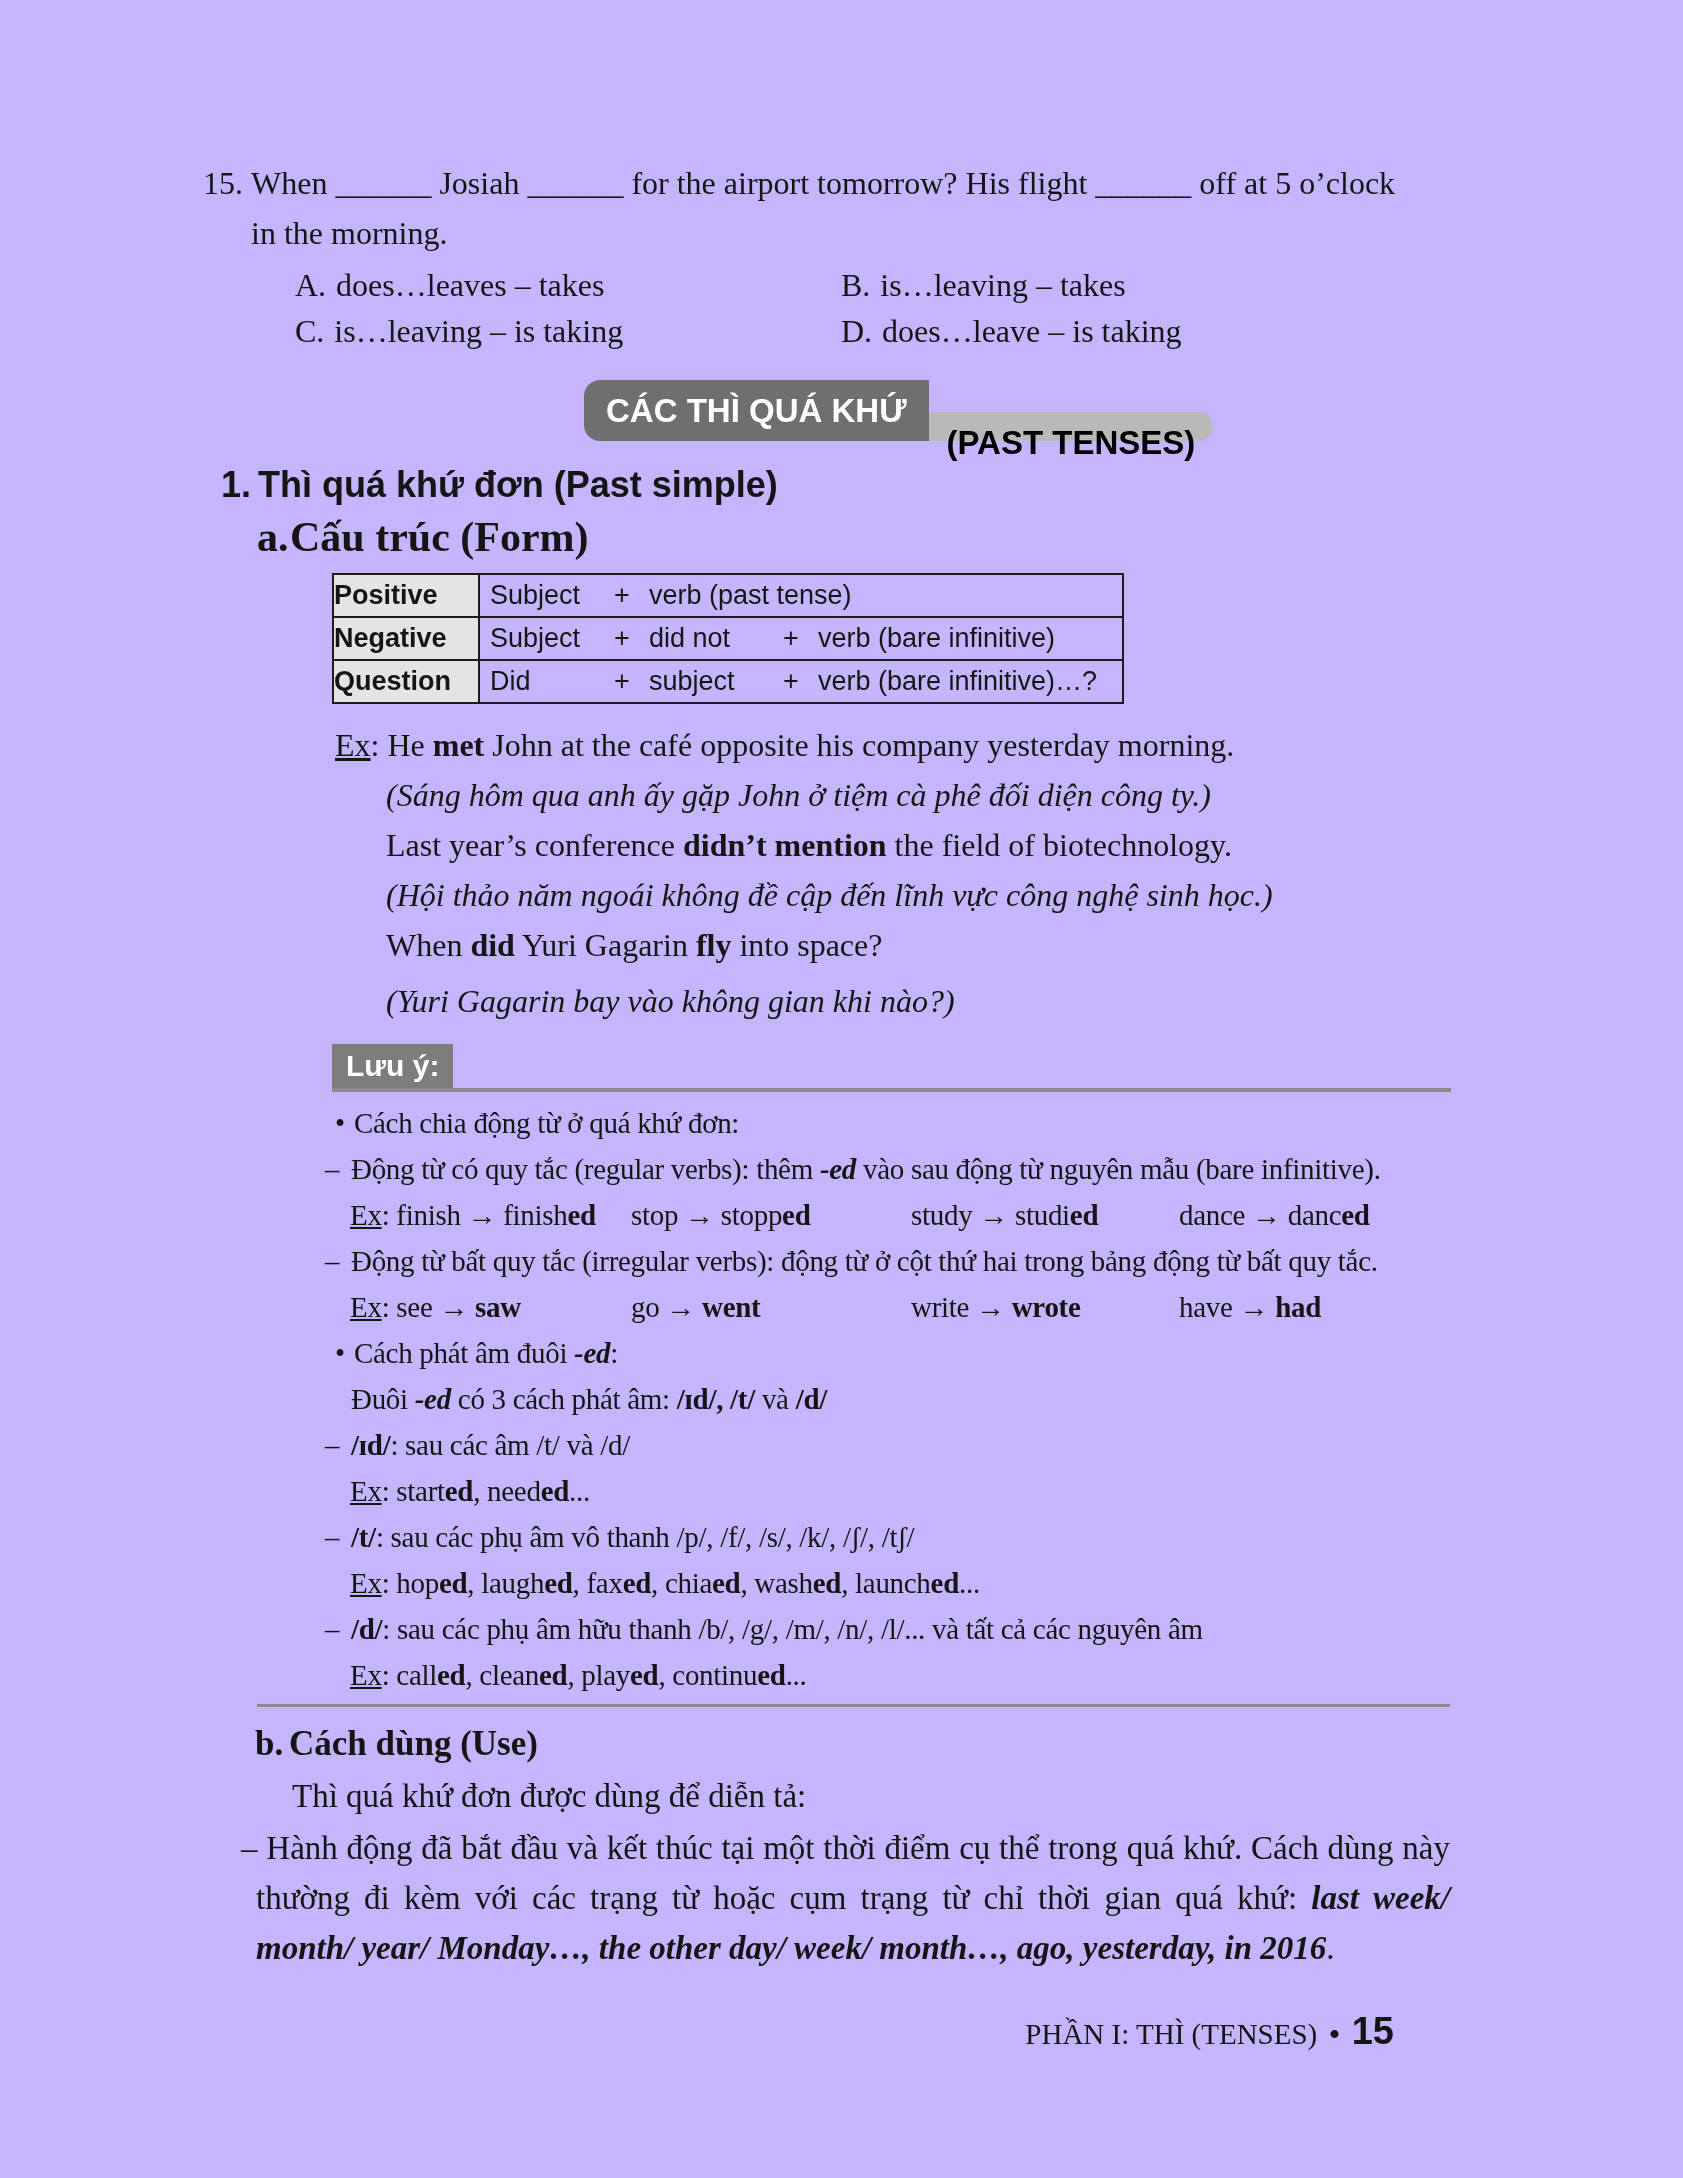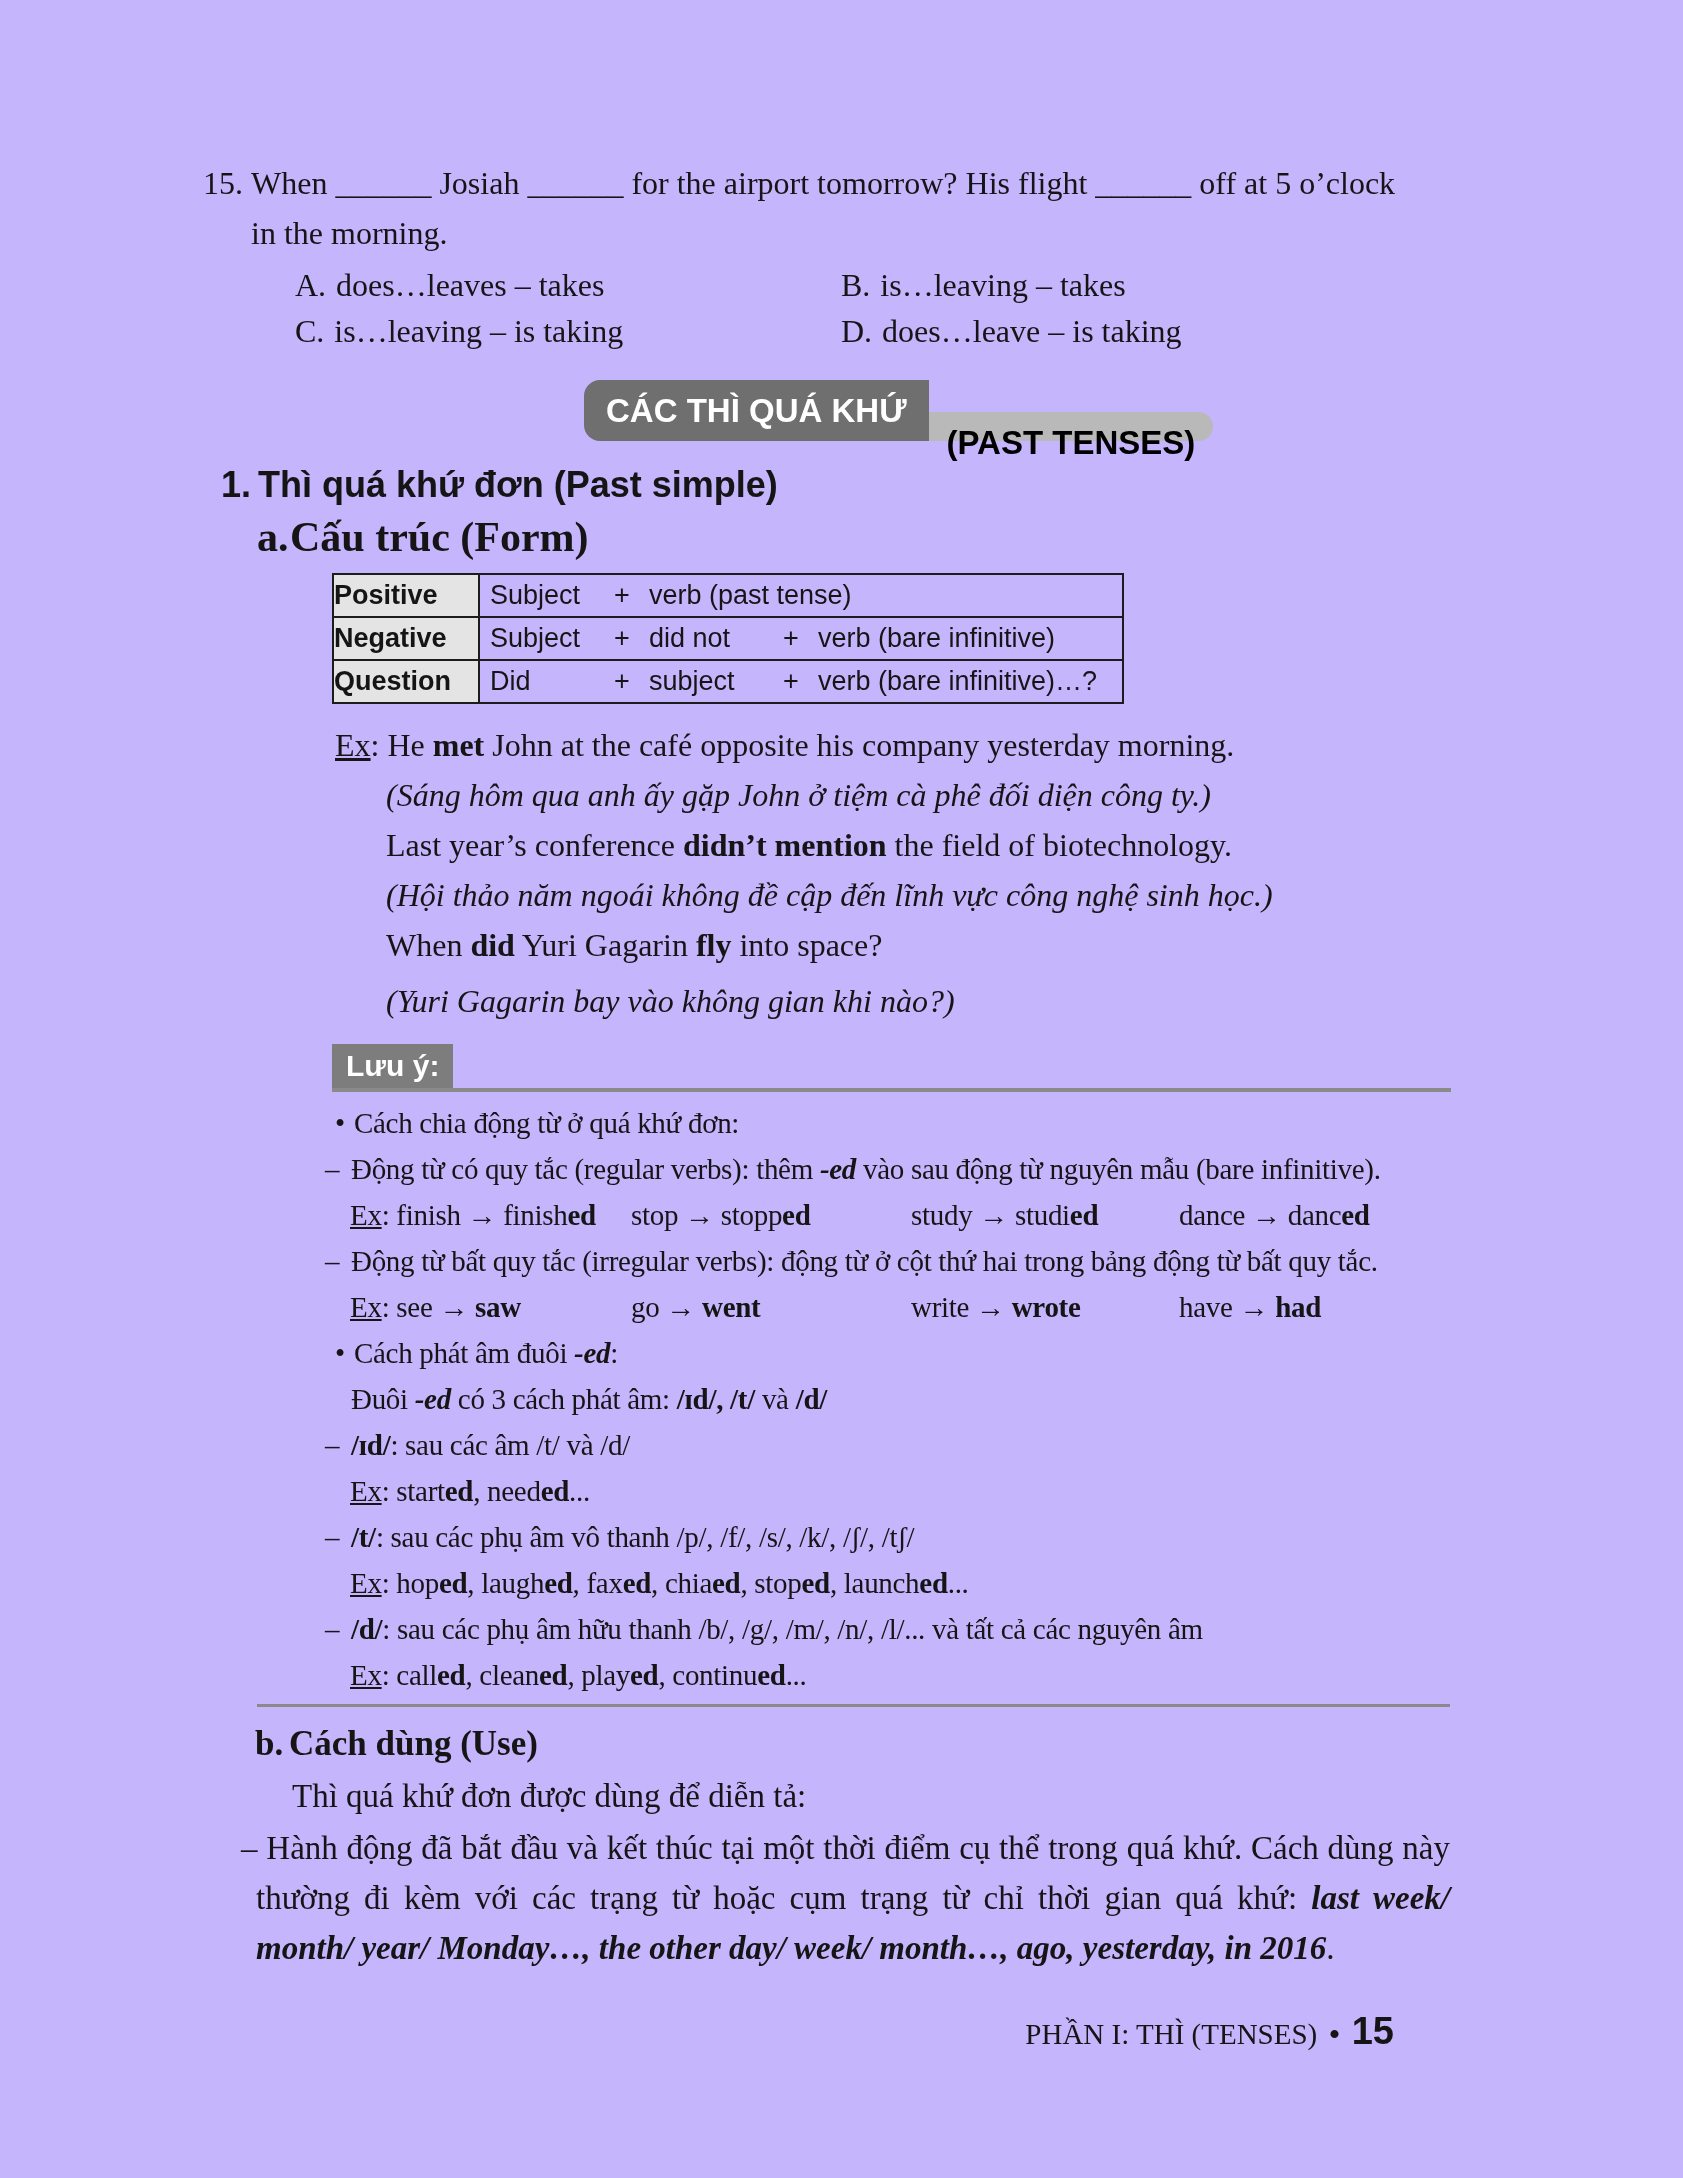--- a/index.html
+++ b/index.html
@@ -215,21 +215,21 @@
       <span class="txt"><span class="b">/ɪd/</span><span>: sau các âm /t/ và /d/</span></span>
     </div>
     <div class="exline">
       <span><span class="u">Ex</span><span>: start</span><span class="b">ed</span><span>, need</span><span class="b">ed</span><span>...</span></span>
     </div>
     <div class="line">
       <span class="marker">–</span>
       <span class="txt"><span class="b">/t/</span><span>: sau các phụ âm vô thanh /p/, /f/, /s/, /k/, /ʃ/, /tʃ/</span></span>
     </div>
     <div class="exline">
-      <span><span class="u">Ex</span><span>: hop</span><span class="b">ed</span><span>, laugh</span><span class="b">ed</span><span>, fax</span><span class="b">ed</span><span>, chia</span><span class="b">ed</span><span>, stop</span><span class="b">ed</span><span>, launch</span><span class="b">ed</span><span>...</span></span>
+      <span><span class="u">Ex</span><span>: hop</span><span class="b">ed</span><span>, laugh</span><span class="b">ed</span><span>, fax</span><span class="b">ed</span><span>, chia</span><span class="b">ed</span><span>, wash</span><span class="b">ed</span><span>, launch</span><span class="b">ed</span><span>...</span></span>
     </div>
     <div class="line">
       <span class="marker">–</span>
       <span class="txt"><span class="b">/d/</span><span>: sau các phụ âm hữu thanh /b/, /g/, /m/, /n/, /l/... và tất cả các nguyên âm</span></span>
     </div>
     <div class="exline">
       <span><span class="u">Ex</span><span>: call</span><span class="b">ed</span><span>, clean</span><span class="b">ed</span><span>, play</span><span class="b">ed</span><span>, continu</span><span class="b">ed</span><span>...</span></span>
     </div>
   </div>
 

